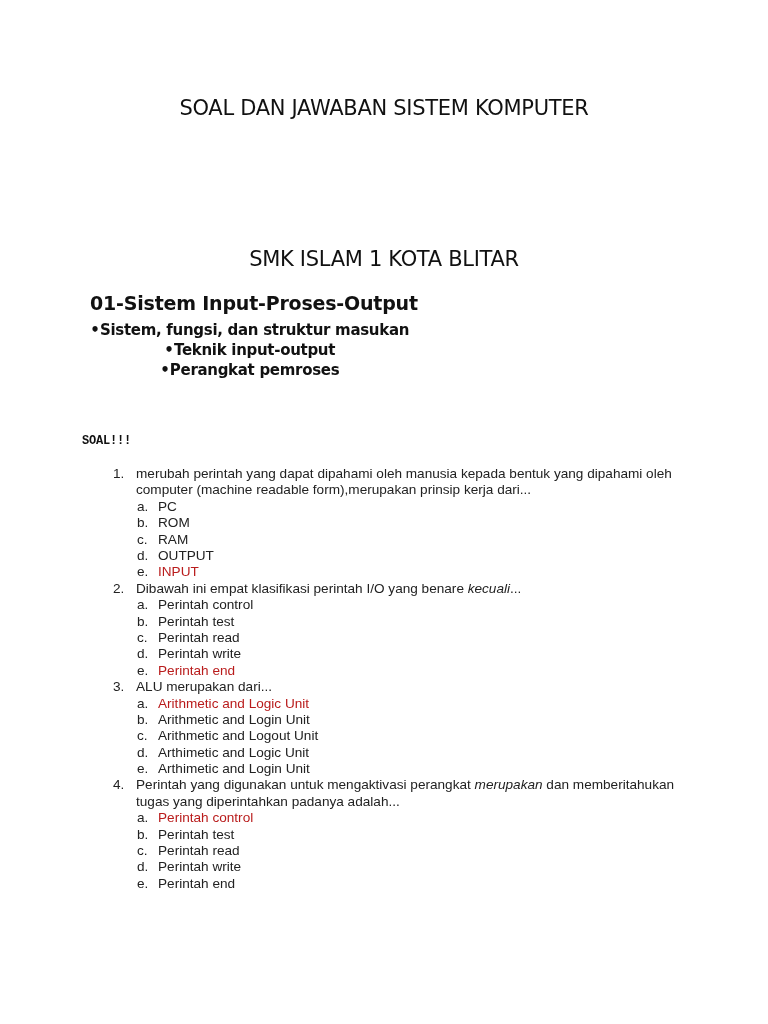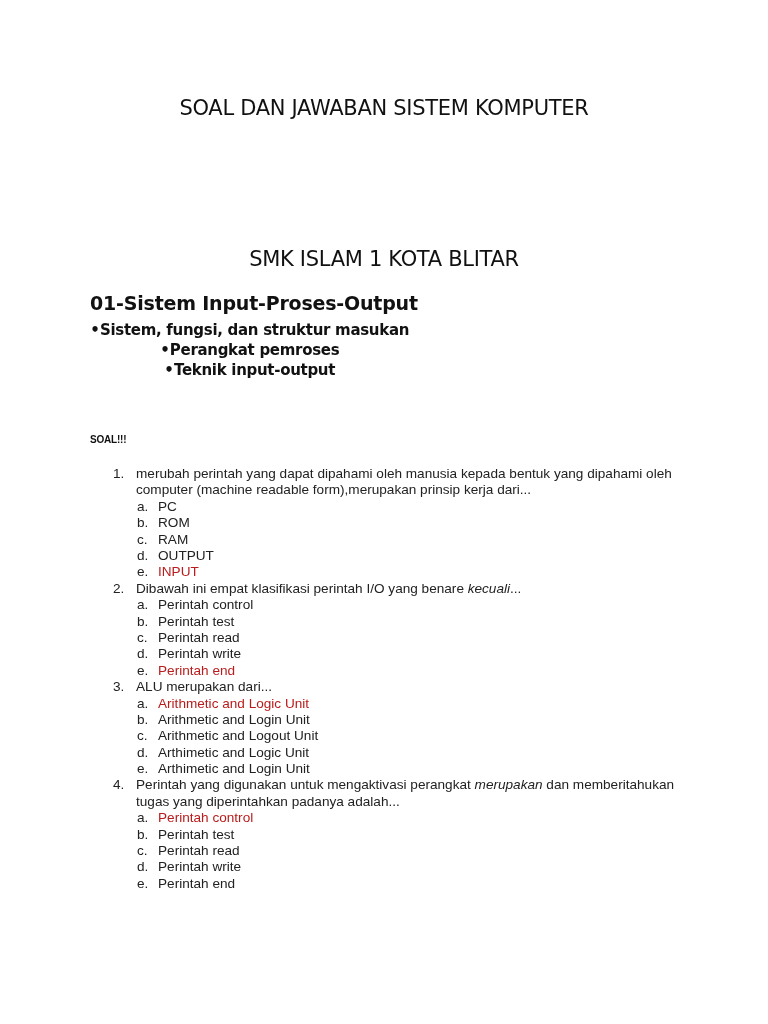--- a/index.html
+++ b/index.html
@@ -16,22 +16,22 @@
       letter-spacing: -0.2px;
       text-align: right;
     }
     .topics { position: absolute; left: 90px; top: 321px; margin: 0; padding: 0; list-style: none; }
     .topics li {
       font-family: "DejaVu Sans", sans-serif; font-weight: bold; font-size: 15px;
       line-height: 19.8px; color: #111; letter-spacing: -0.3px; text-align: center;
     }
     .topics li .bullet { display: inline-block; width: 10px; }
     .soal-label {
-      position: absolute; left: 90px; top: 434px;
-      font-family: Liberation Sans, sans-serif; font-weight: bold; font-size: 10px; color: #111;
+      position: absolute; left: 82px; top: 434px;
+      font-family: Liberation Mono, monospace; font-weight: bold; font-size: 12px; color: #111;
       letter-spacing: -0.2px;
     }
     .questions { position: absolute; left: 0; top: 466px; width: 768px; }
     .q {
       font-family: "Liberation Sans", sans-serif; font-size: 13.6px; line-height: 16.4px; color: #222;
     }
     .q-row { position: relative; padding-left: 136px; width: 540px; }
     .q-num { position: absolute; left: 113px; top: 0; }
     .opt { position: relative; padding-left: 158px; height: 16.4px; white-space: nowrap; }
     .opt-letter { position: absolute; left: 137px; top: 0; }
@@ -43,22 +43,22 @@
 
 <div class="page">
 
   <div class="title-line" style="top:96px;">SOAL DAN JAWABAN SISTEM KOMPUTER</div>
   <div class="title-line" style="top:247px;">SMK ISLAM 1 KOTA BLITAR</div>
 
   <div class="section-heading">01-Sistem  Input-Proses-Output</div>
 
   <ul class="topics">
     <li><span class="bullet">•</span><span>Sistem, fungsi, dan struktur masukan</span></li>
+    <li><span class="bullet">•</span><span>Teknik input-output</span></li>
     <li><span class="bullet">•</span><span>Perangkat pemroses</span></li>
-    <li><span class="bullet">•</span><span>Teknik input-output</span></li>
   </ul>
 
   <div class="soal-label">SOAL!!!</div>
 
   <div class="questions">
 
     <div class="q">
       <div class="q-row">
         <span class="q-num">1.</span>
         <span>merubah perintah yang dapat dipahami oleh manusia kepada bentuk yang dipahami oleh computer (machine readable form),merupakan prinsip kerja dari...</span><em></em><span></span>

